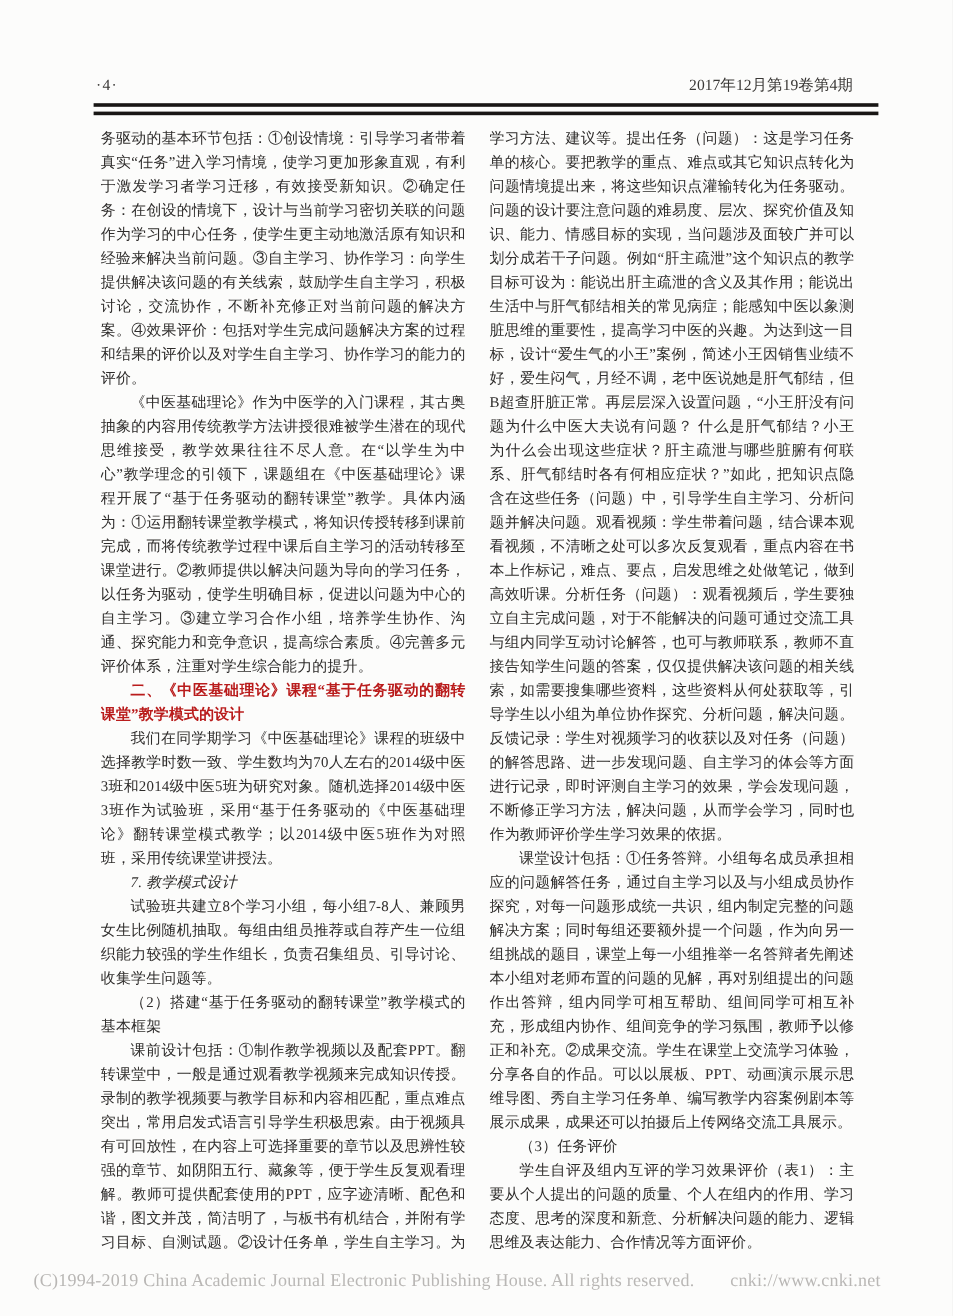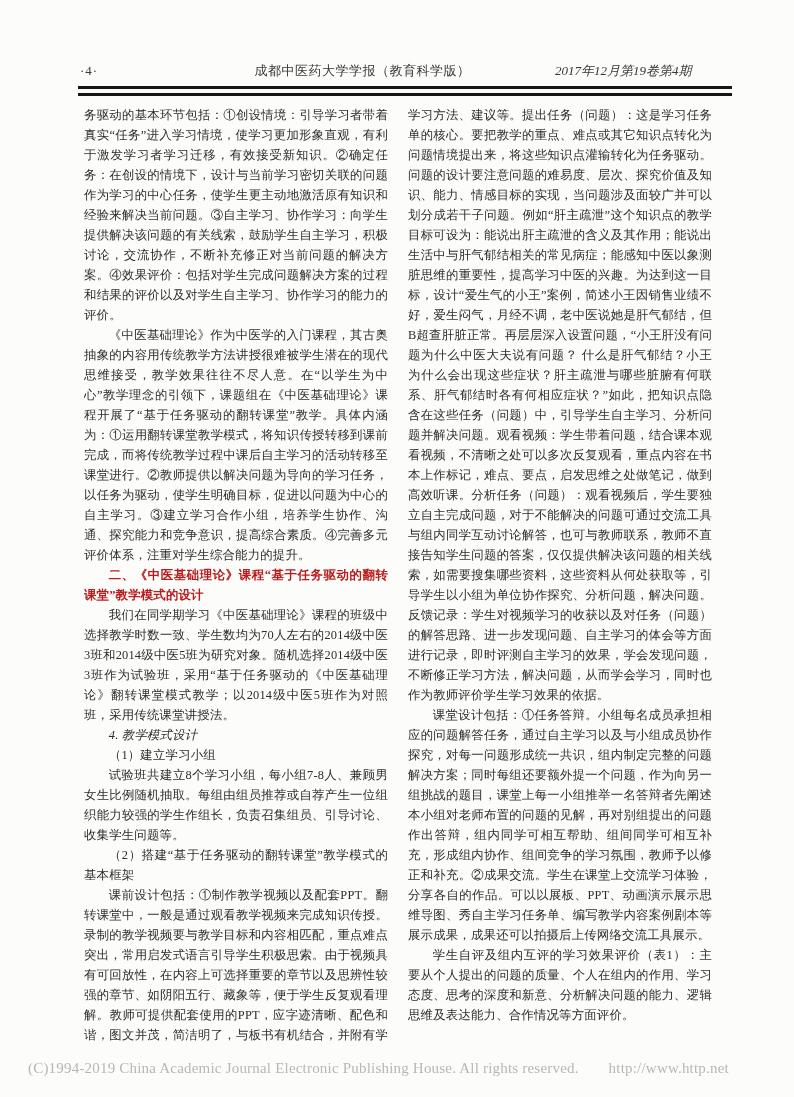--- a/index.html
+++ b/index.html
@@ -24,21 +24,21 @@
     left: 80px;
     width: 650px;
     display: flex;
     align-items: baseline;
     justify-content: space-between;
     font-size: 13px;
     color: #3a3836;
   }
   .header .page-num { width: 90px; text-align: left; letter-spacing: 1px; }
   .header .journal  { flex: 1; text-align: center; letter-spacing: 0.5px; }
-  .header .issue    { width: 175px; text-align: left; font-style: italic; }
+  .header .issue    { width: 175px; text-align: center; }
   .header-rule {
     position: absolute;
     top: 86px;
     left: 78px;
     width: 654px;
     height: 4px;
     border-top: 3px solid #181614;
     border-bottom: 3px solid #181614;
   }
   
@@ -81,46 +81,45 @@
   }
   .footer .url { margin-left: 26px; }
 </style>
 </head>
 <body>
 
 <div class="page">
 
   <div class="header">
     <span class="page-num">·4·</span>
-    <span class="journal">成都中医药大学学报（教育科学版）</span>
     <span class="issue">2017年12月第19卷第4期</span>
   </div>
   <div class="header-rule"></div>
 
   <div class="columns">
 
     <div class="col">
       <p class="para noindent">务驱动的基本环节包括：①创设情境：引导学习者带着真实“任务”进入学习情境，使学习更加形象直观，有利于激发学习者学习迁移，有效接受新知识。②确定任务：在创设的情境下，设计与当前学习密切关联的问题作为学习的中心任务，使学生更主动地激活原有知识和经验来解决当前问题。③自主学习、协作学习：向学生提供解决该问题的有关线索，鼓励学生自主学习，积极讨论，交流协作，不断补充修正对当前问题的解决方案。④效果评价：包括对学生完成问题解决方案的过程和结果的评价以及对学生自主学习、协作学习的能力的评价。</p>
       <p class="para">《中医基础理论》作为中医学的入门课程，其古奥抽象的内容用传统教学方法讲授很难被学生潜在的现代思维接受，教学效果往往不尽人意。在“以学生为中心”教学理念的引领下，课题组在《中医基础理论》课程开展了“基于任务驱动的翻转课堂”教学。具体内涵为：①运用翻转课堂教学模式，将知识传授转移到课前完成，而将传统教学过程中课后自主学习的活动转移至课堂进行。②教师提供以解决问题为导向的学习任务，以任务为驱动，使学生明确目标，促进以问题为中心的自主学习。③建立学习合作小组，培养学生协作、沟通、探究能力和竞争意识，提高综合素质。④完善多元评价体系，注重对学生综合能力的提升。</p>
       <p class="para heading">二、《中医基础理论》课程“基于任务驱动的翻转课堂”教学模式的设计</p>
       <p class="para">我们在同学期学习《中医基础理论》课程的班级中选择教学时数一致、学生数均为70人左右的2014级中医3班和2014级中医5班为研究对象。随机选择2014级中医3班作为试验班，采用“基于任务驱动的《中医基础理论》翻转课堂模式教学；以2014级中医5班作为对照班，采用传统课堂讲授法。</p>
-      <p class="para kai">4. 教学模式设计</p>
-      <p class="para">（1）建立学习小组</p>
+      <p class="para kai">7. 教学模式设计</p>
       <p class="para">试验班共建立8个学习小组，每小组7-8人、兼顾男女生比例随机抽取。每组由组员推荐或自荐产生一位组织能力较强的学生作组长，负责召集组员、引导讨论、收集学生问题等。</p>
       <p class="para">（2）搭建“基于任务驱动的翻转课堂”教学模式的基本框架</p>
       <p class="para">课前设计包括：①制作教学视频以及配套PPT。翻转课堂中，一般是通过观看教学视频来完成知识传授。录制的教学视频要与教学目标和内容相匹配，重点难点突出，常用启发式语言引导学生积极思索。由于视频具有可回放性，在内容上可选择重要的章节以及思辨性较强的章节、如阴阳五行、藏象等，便于学生反复观看理解。教师可提供配套使用的PPT，应字迹清晰、配色和谐，图文并茂，简洁明了，与板书有机结合，并附有学习目标、自测试题。②设计任务单，学生自主学习。为有效指导学生自主学习，教师需要设计自主学习任务单，内容包含导学指南、提出任务（问题）、观看视频、分析任务（问题）、反馈记录等。导学指南：包含该次学习内容的名称、此次学习要达成的目标（知识、能力、态度目标）及重点、难点，</p>
     </div>
 
     <div class="col">
       <p class="para noindent">学习方法、建议等。提出任务（问题）：这是学习任务单的核心。要把教学的重点、难点或其它知识点转化为问题情境提出来，将这些知识点灌输转化为任务驱动。问题的设计要注意问题的难易度、层次、探究价值及知识、能力、情感目标的实现，当问题涉及面较广并可以划分成若干子问题。例如“肝主疏泄”这个知识点的教学目标可设为：能说出肝主疏泄的含义及其作用；能说出生活中与肝气郁结相关的常见病症；能感知中医以象测脏思维的重要性，提高学习中医的兴趣。为达到这一目标，设计“爱生气的小王”案例，简述小王因销售业绩不好，爱生闷气，月经不调，老中医说她是肝气郁结，但B超查肝脏正常。再层层深入设置问题，“小王肝没有问题为什么中医大夫说有问题？ 什么是肝气郁结？小王为什么会出现这些症状？肝主疏泄与哪些脏腑有何联系、肝气郁结时各有何相应症状？”如此，把知识点隐含在这些任务（问题）中，引导学生自主学习、分析问题并解决问题。观看视频：学生带着问题，结合课本观看视频，不清晰之处可以多次反复观看，重点内容在书本上作标记，难点、要点，启发思维之处做笔记，做到高效听课。分析任务（问题）：观看视频后，学生要独立自主完成问题，对于不能解决的问题可通过交流工具与组内同学互动讨论解答，也可与教师联系，教师不直接告知学生问题的答案，仅仅提供解决该问题的相关线索，如需要搜集哪些资料，这些资料从何处获取等，引导学生以小组为单位协作探究、分析问题，解决问题。反馈记录：学生对视频学习的收获以及对任务（问题）的解答思路、进一步发现问题、自主学习的体会等方面进行记录，即时评测自主学习的效果，学会发现问题，不断修正学习方法，解决问题，从而学会学习，同时也作为教师评价学生学习效果的依据。</p>
       <p class="para">课堂设计包括：①任务答辩。小组每名成员承担相应的问题解答任务，通过自主学习以及与小组成员协作探究，对每一问题形成统一共识，组内制定完整的问题解决方案；同时每组还要额外提一个问题，作为向另一组挑战的题目，课堂上每一小组推举一名答辩者先阐述本小组对老师布置的问题的见解，再对别组提出的问题作出答辩，组内同学可相互帮助、组间同学可相互补充，形成组内协作、组间竞争的学习氛围，教师予以修正和补充。②成果交流。学生在课堂上交流学习体验，分享各自的作品。可以以展板、PPT、动画演示展示思维导图、秀自主学习任务单、编写教学内容案例剧本等展示成果，成果还可以拍摄后上传网络交流工具展示。</p>
+      <p class="para">（3）任务评价</p>
       <p class="para">学生自评及组内互评的学习效果评价（表1）：主要从个人提出的问题的质量、个人在组内的作用、学习态度、思考的深度和新意、分析解决问题的能力、逻辑思维及表达能力、合作情况等方面评价。</p>
 
     </div>
 
   </div>
 
   <div class="footer">
     <span>(C)1994-2019 China Academic Journal Electronic Publishing House. All rights reserved.</span>
-    <span class="url">http://www.http.net</span>
+    <span class="url">cnki://www.cnki.net</span>
   </div>
 
 </div>
 
 </body></html>

